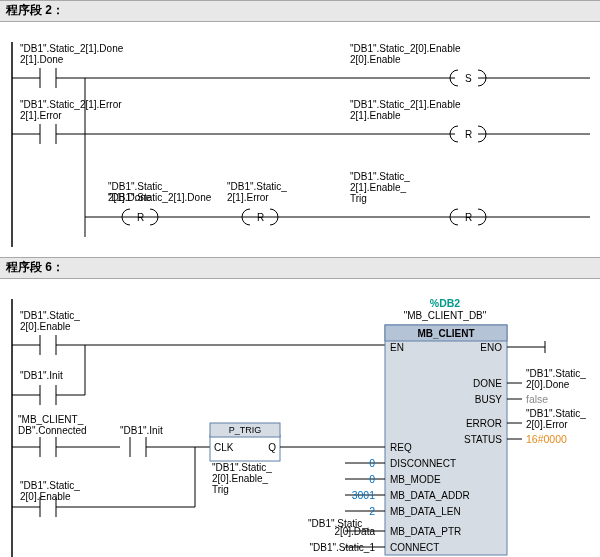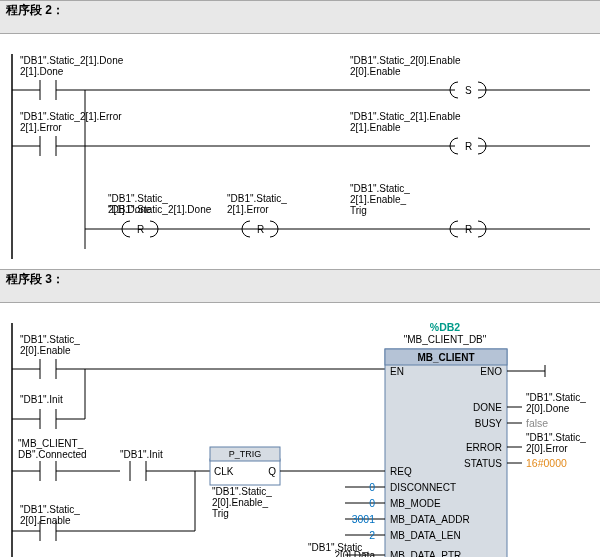--- a/index.html
+++ b/index.html
@@ -1,17 +1,17 @@
 <!DOCTYPE html>
 <html><head>
 <meta charset="utf-8">
 <style>
   *{box-sizing:border-box;margin:0;padding:0}
   body{background:#fff;font-family:Arial,"Microsoft YaHei",sans-serif;font-size:10.5px;width:600px;color:#000}
-  .nwhdr{background:#e8e8e8;border-top:1px solid #a8a8a8;border-bottom:1px solid #a8a8a8;height:34px;line-height:18px;padding-left:6px;font-size:12px;font-weight:bold}
+  .nwhdr{background:#e8e8e8;border-top:1px solid #a8a8a8;border-bottom:1px solid #a8a8a8;height:22px;line-height:18px;padding-left:6px;font-size:12px;font-weight:bold}
   svg{display:block}
   .tag{font-size:10px}
   .blue{fill:#0070c0}
   .teal{fill:#009b8a}
   .orange{fill:#e38b1e}
   .grey{fill:#8a8a8a}
 </style>
 </head>
 <body>
 
@@ -87,21 +87,21 @@
     <text x="350" y="169" class="tag">2[1].Enable_</text>
     <text x="350" y="180" class="tag">Trig</text>
     <g>
       <path d="M458 187 A8 8 0 0 0 458 203" fill="none" stroke="#000"></path>
       <path d="M478 187 A8 8 0 0 1 478 203" fill="none" stroke="#000"></path>
       <text x="465" y="199" font-size="10">R</text>
     </g>
   </g>
 </svg>
 
-<div class="nwhdr">程序段 3：</div>
+<div class="nwhdr">程序段 6：</div>
 <svg width="600" height="290">
 
   <line x1="12" y1="20" x2="12" y2="280" stroke="#000" stroke-width="1.5"></line>
 
   <g>
     <text x="20" y="40" class="tag">"DB1".Static_</text>
     <text x="20" y="51" class="tag">2[0].Enable</text>
     <line x1="12" y1="66" x2="40" y2="66" stroke="#000"></line>
     <line x1="40" y1="56" x2="40" y2="76" stroke="#000"></line>
       <line x1="56" y1="56" x2="56" y2="76" stroke="#000"></line>

